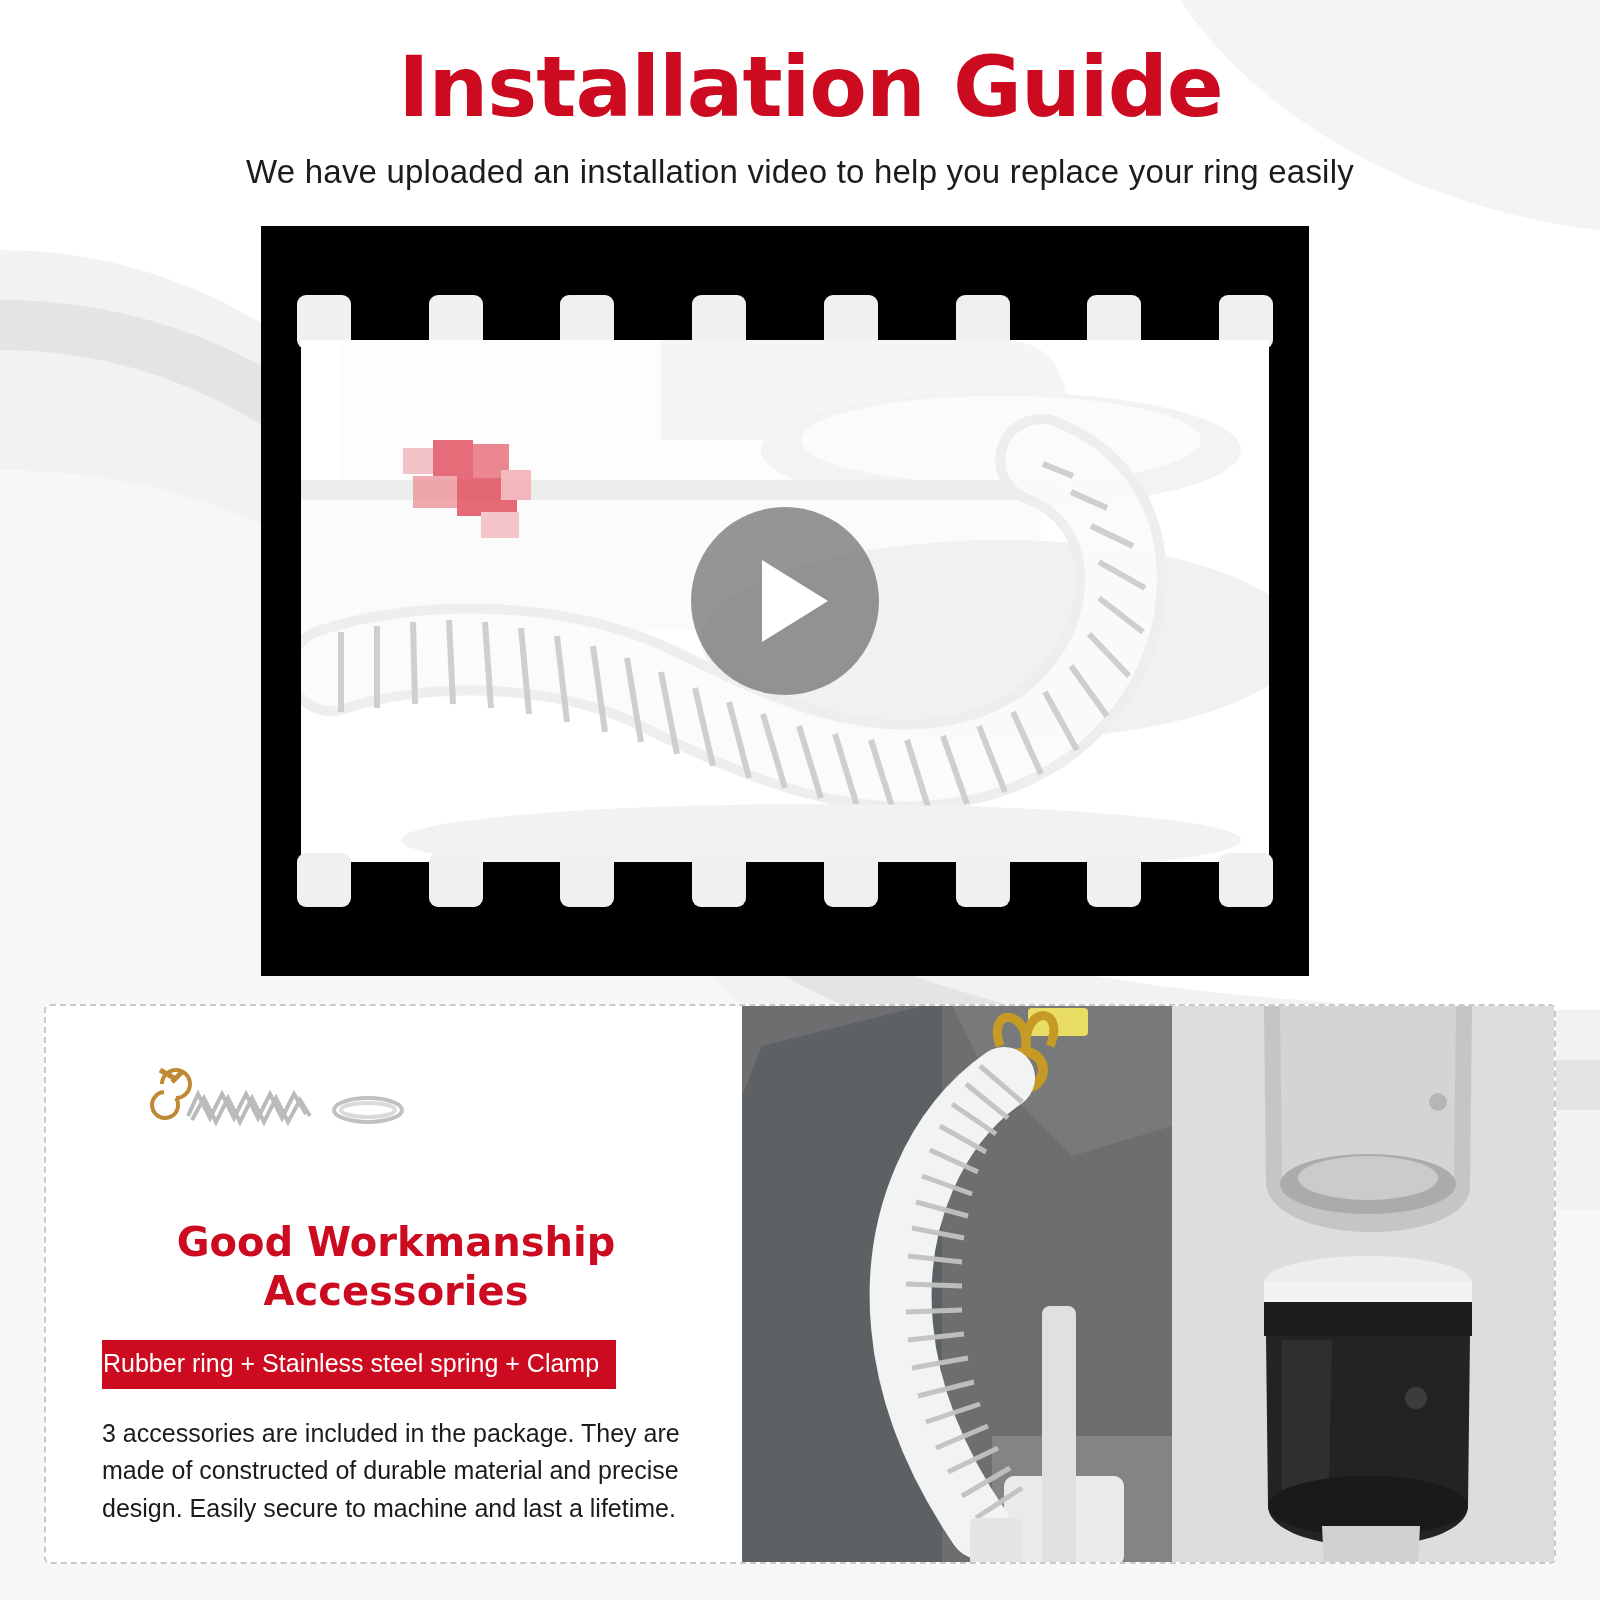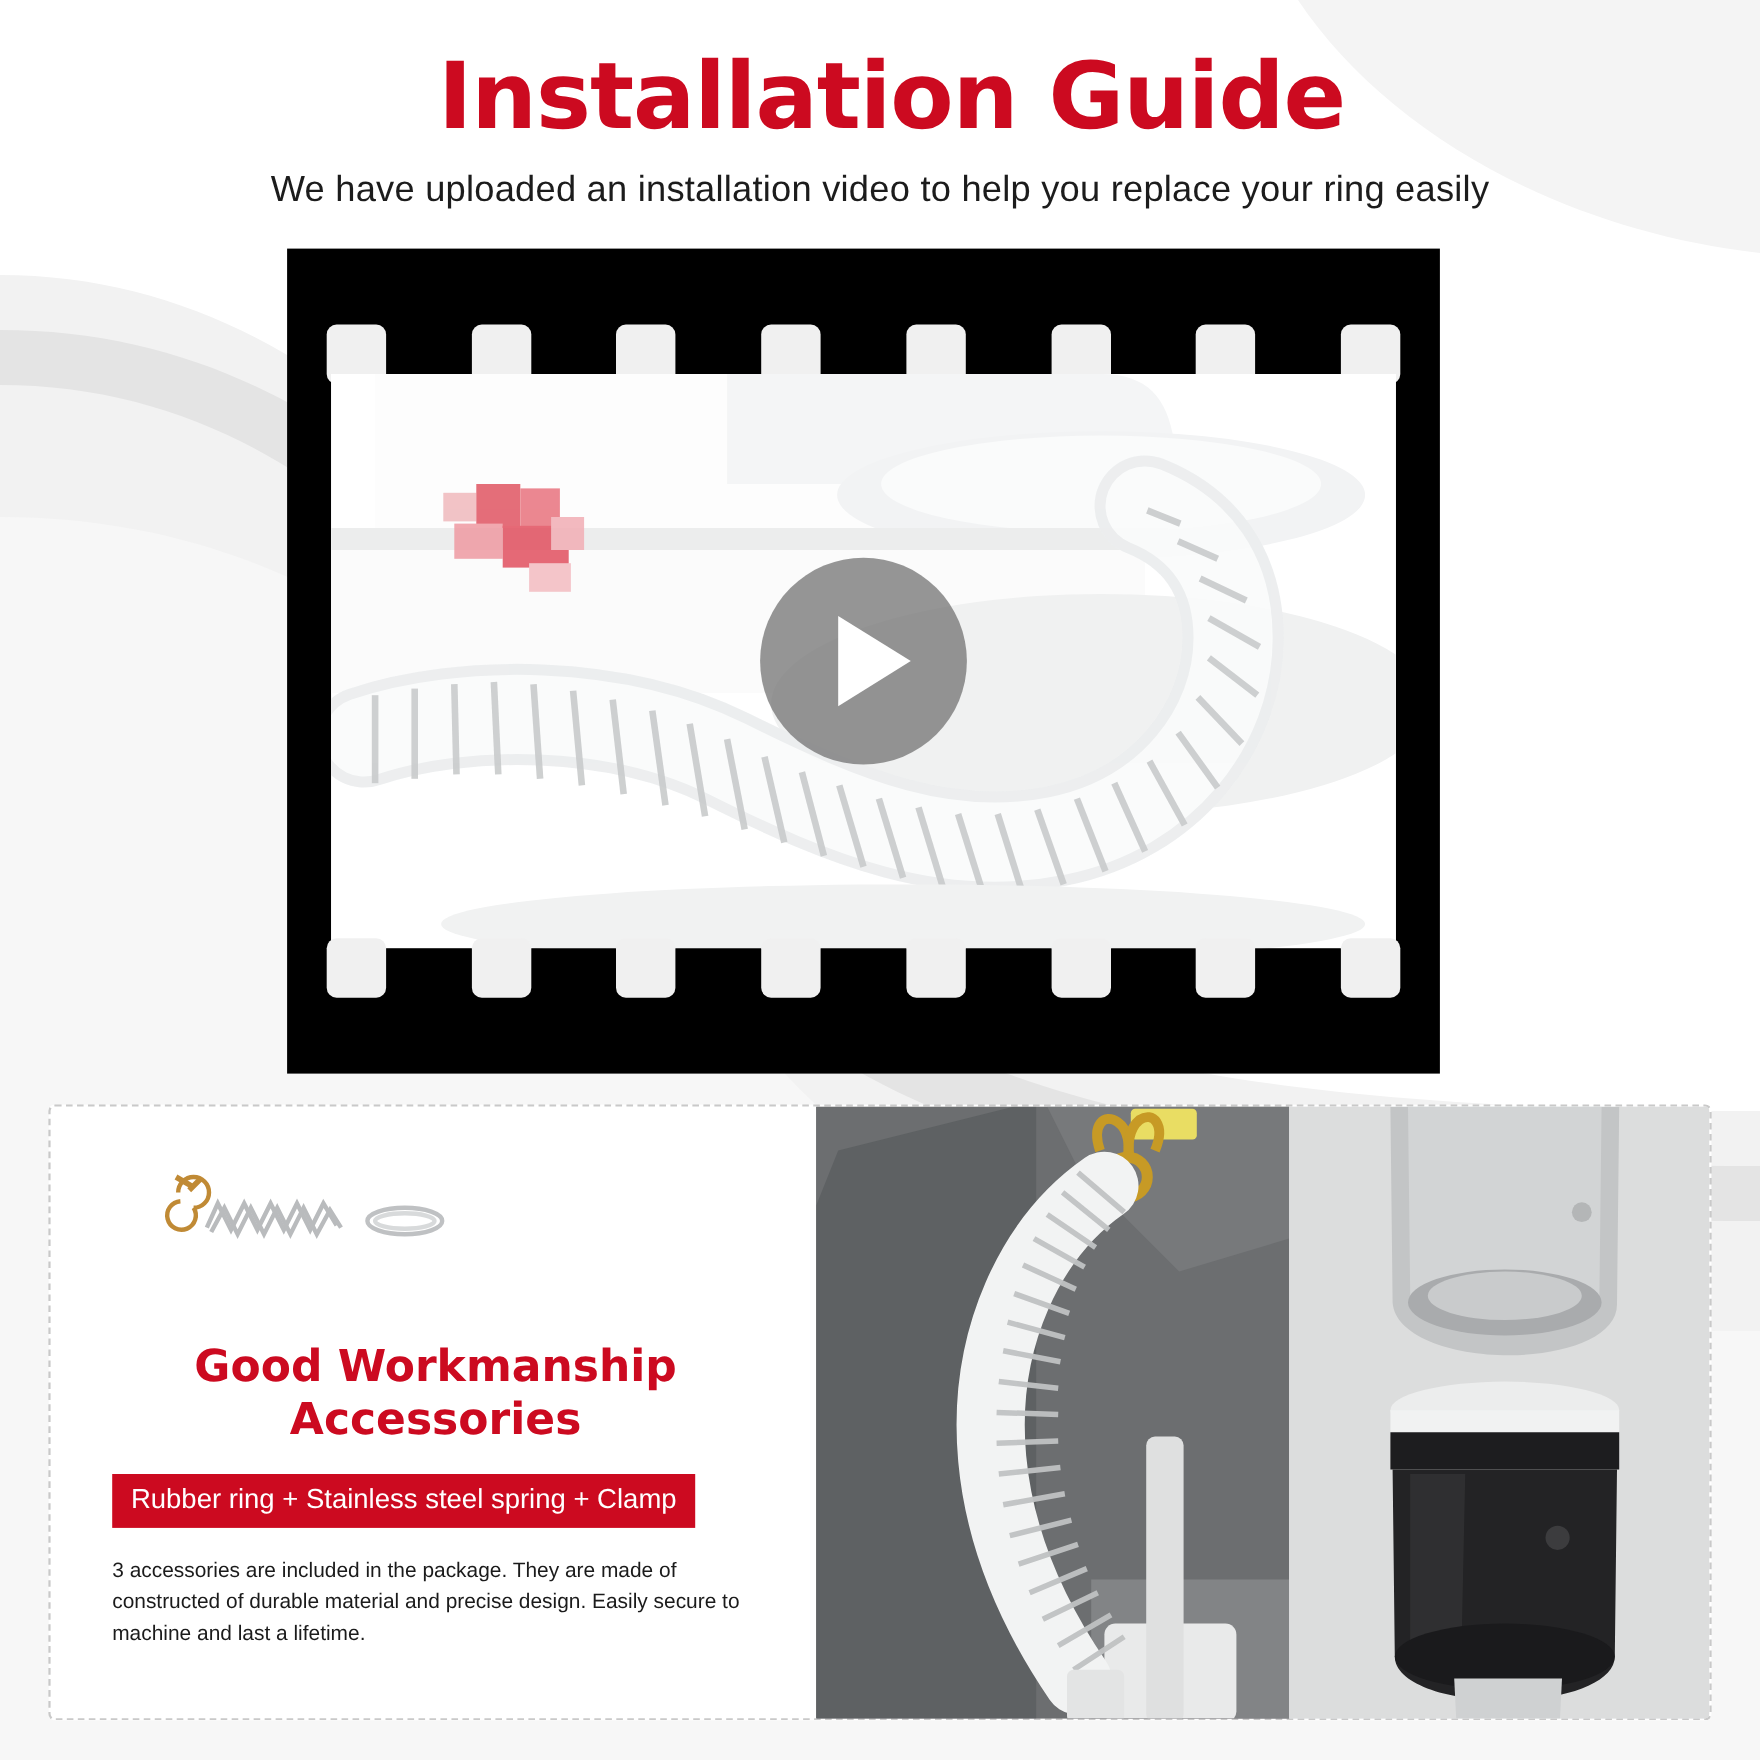--- a/index.html
+++ b/index.html
@@ -114,26 +114,26 @@
     line-height: 1.22;
     color: #cc0a20;
     margin-top: 34px;
     text-align: center;
   }
   .tagline {
     display: inline-block;
     background: #cc0a20;
     color: #ffffff;
     font-size: 25px;
-    padding: 9px 17px 11px 17px;
+    padding: 9px 17px 11px 1px;
     margin-top: 24px;
     white-space: nowrap;
   }
   .body-text {
-    font-size: 19px;
+    font-size: 25px;
     line-height: 1.5;
     color: #1b1b1b;
     margin-top: 26px;
     max-width: 600px;
   }
 
   .card-photos {
     position: absolute;
     right: 0; top: 0;
     width: 812px; height: 560px;

